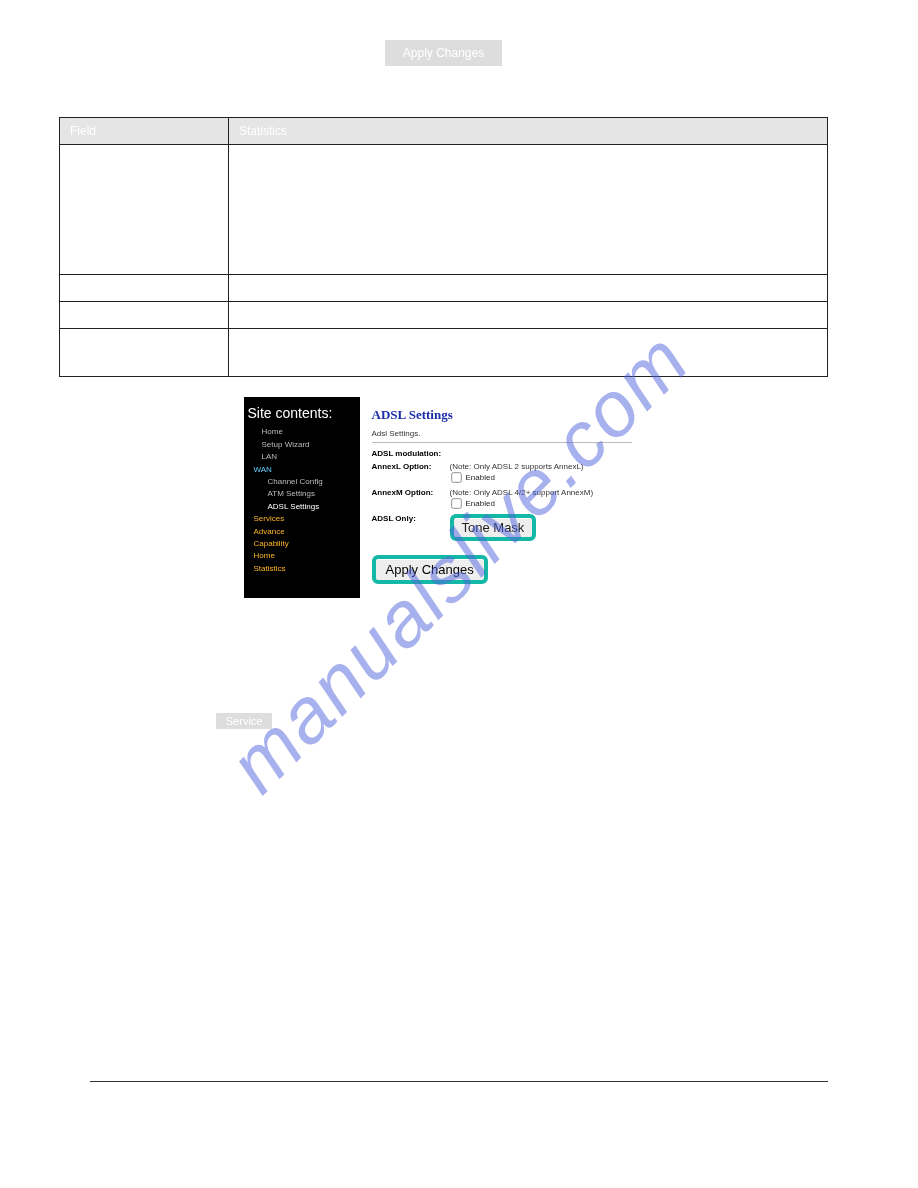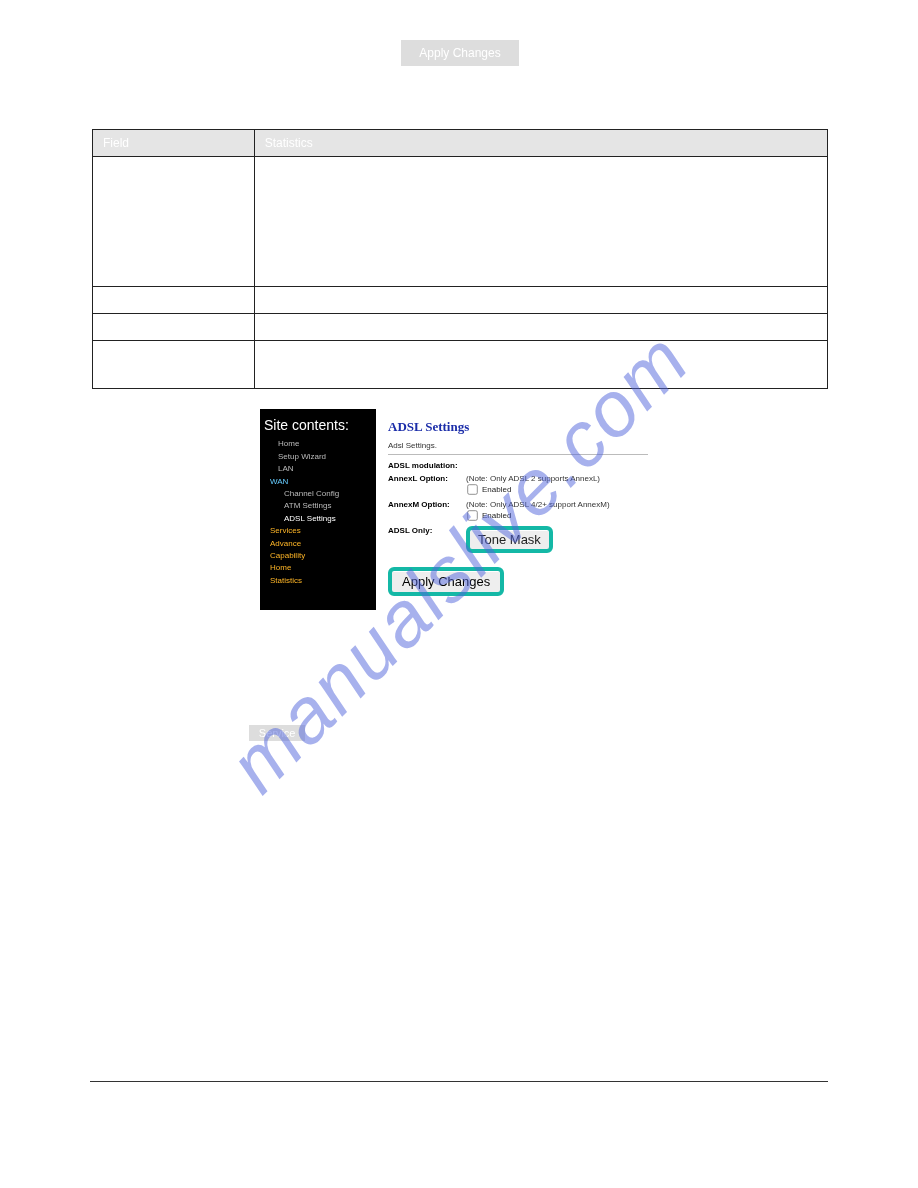--- a/index.html
+++ b/index.html
@@ -8,42 +8,42 @@
     background: #fff;
     font-family: Arial, Helvetica, sans-serif;
     color: #000;
     width: 918px;
   }
   .page {
     position: relative;
     width: 918px;
     height: 1132px;
     box-sizing: border-box;
-    padding: 40px 90px 40px 92px;
+    padding: 40px 90px 40px 59px;
   }
   .top-area { text-align: center; }
   .btn-gray {
     display: inline-block;
     background: #ddd;
     color: #fff;
     font-size: 12px;
     padding: 6px 18px;
     border: none;
     font-family: Arial;
   }
   .intro {
     font-size: 12px;
     margin-top: 22px;
     line-height: 1.4;
     color: #fff;
   }
   table.settings {
     border-collapse: collapse;
     width: 100%;
-    margin-top: 24px;
+    margin-top: 12px;
     font-size: 12px;
   }
   table.settings th, table.settings td {
     border: 1px solid #222;
     padding: 6px 10px;
     text-align: left;
     vertical-align: top;
     color: #fff;
   }
   table.settings tr.header td { background: #e5e5e5; }

